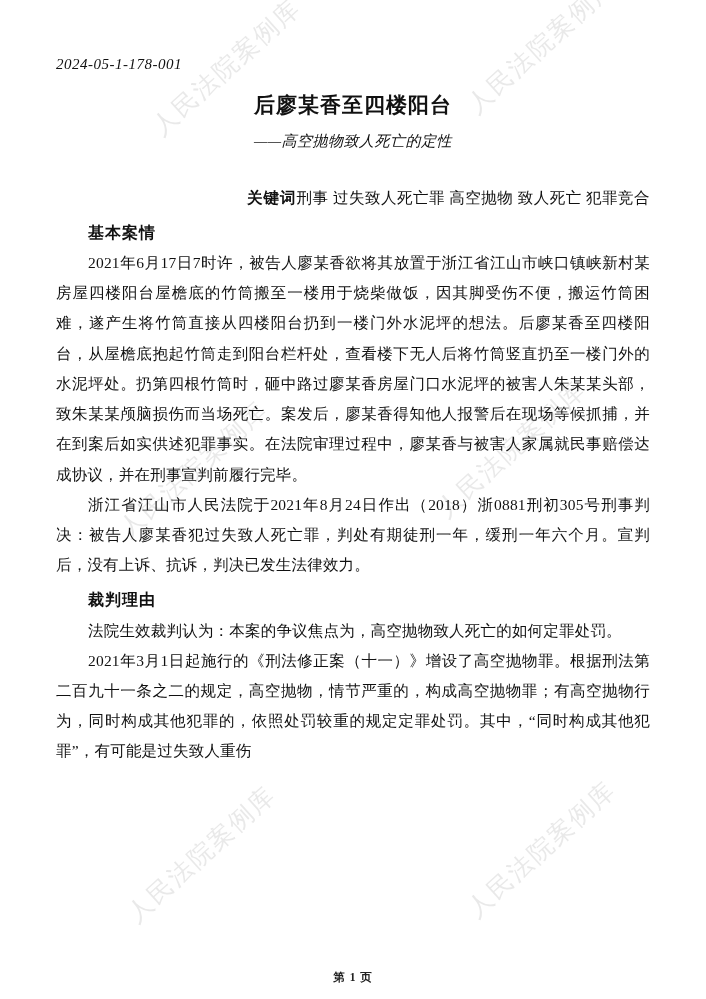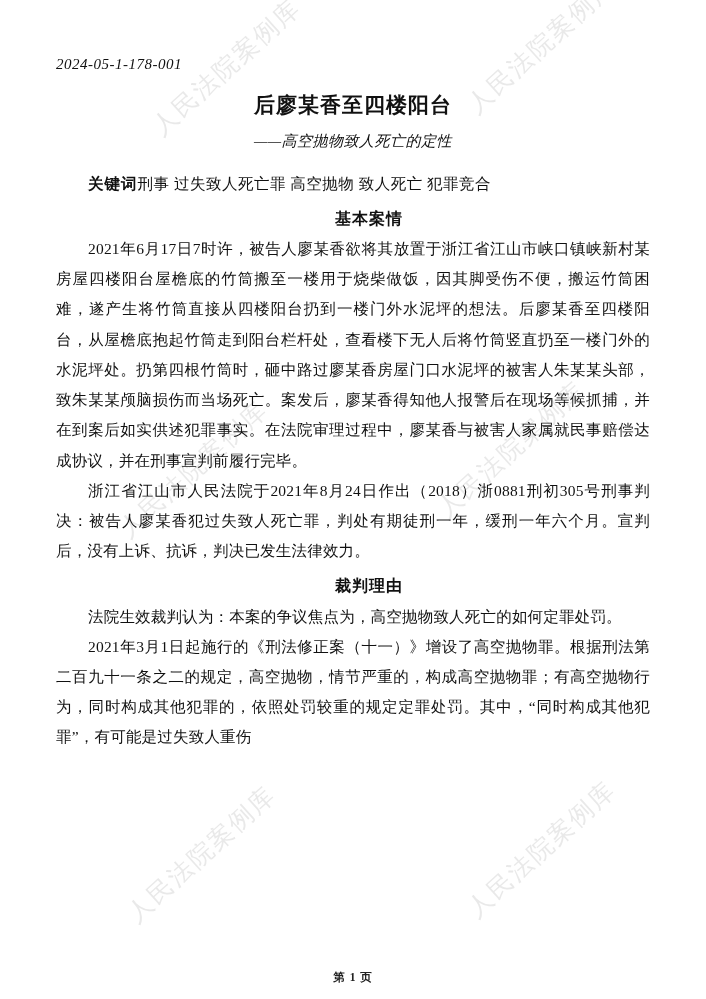--- a/index.html
+++ b/index.html
@@ -70,40 +70,40 @@
     line-height: 1.4;
   }
   .doc-subtitle {
     text-align: center;
     font-size: 15px;
     margin: 12px 0 0 0;
     letter-spacing: 0.5px;
     font-style: italic;
   }
   .kw-line {
-    margin-top: 18px;
+    margin-top: 32px;
     font-size: 15.5px;
     line-height: 1.9;
     text-indent: 32px;
+    text-align: right;
   }
   .kw-label {
     font-weight: bold;
     letter-spacing: 1px;
   }
   .kw-items {
     letter-spacing: 0.5px;
   }
   .section-head {
     font-size: 16px;
     font-weight: bold;
     letter-spacing: 1px;
     margin-top: 4px;
     text-indent: 32px;
     line-height: 1.95;
-    text-align: center;
   }
   p.body-par {
     font-size: 15.5px;
     line-height: 1.95;
     margin: 0;
     text-indent: 32px;
     text-align: justify;
     text-justify: inter-ideograph;
     letter-spacing: 0.2px;
   }

